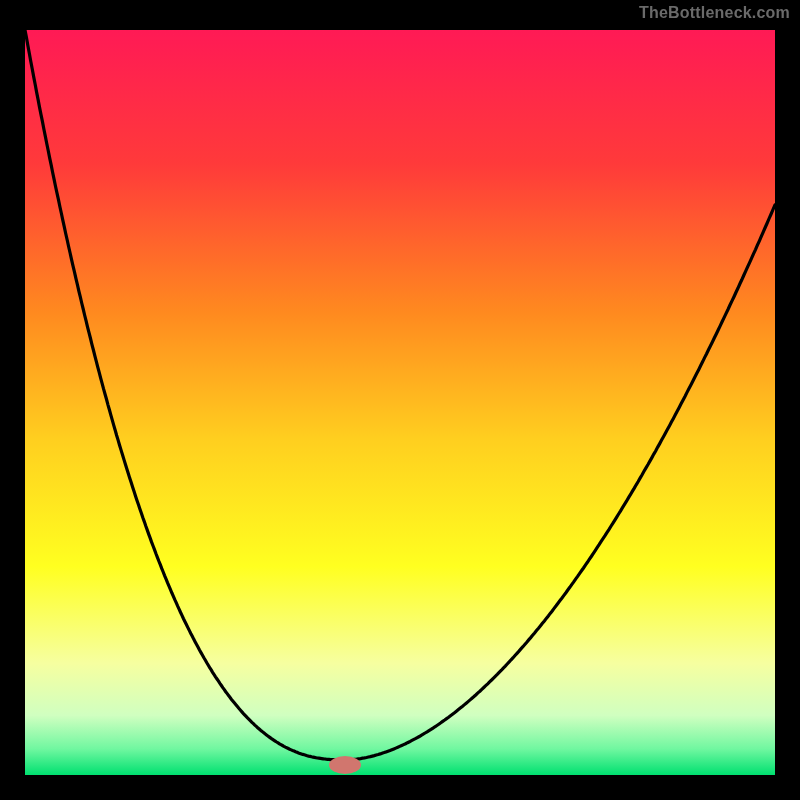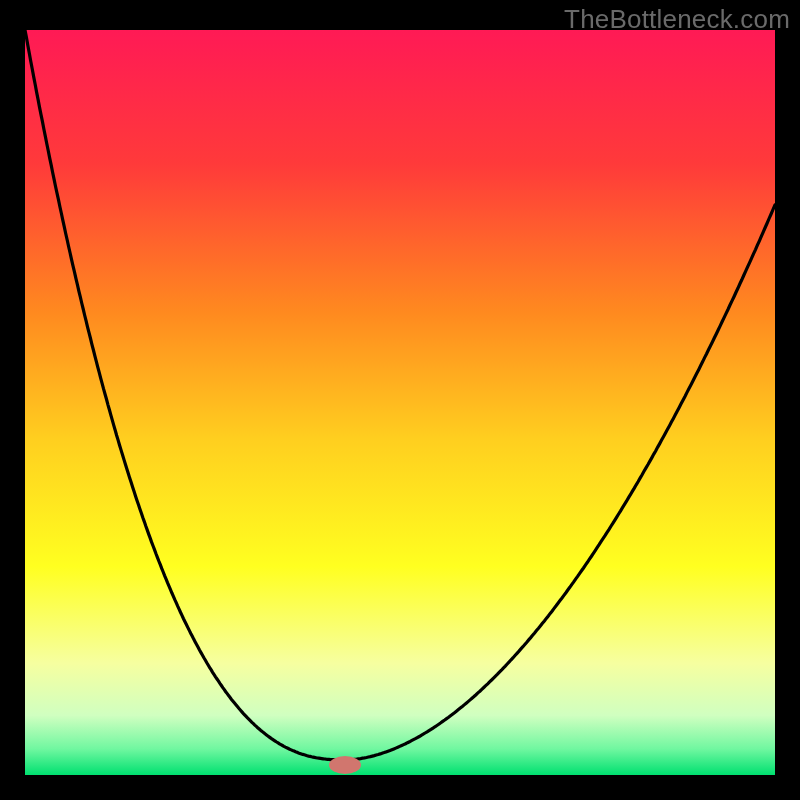--- a/index.html
+++ b/index.html
@@ -15,22 +15,22 @@
     position: relative;
     width: 800px;
     height: 800px;
     background: #000;
   }
   .attribution {
     position: absolute;
     top: 4px;
     right: 10px;
     color: #6a6a6a;
-    font-size: 26px;
-    font-weight: 400;
+    font-size: 16px;
+    font-weight: 700;
     letter-spacing: 0.2px;
   }
   svg {
     position: absolute;
     top: 0;
     left: 0;
   }
 </style>
 </head>
 <body>

